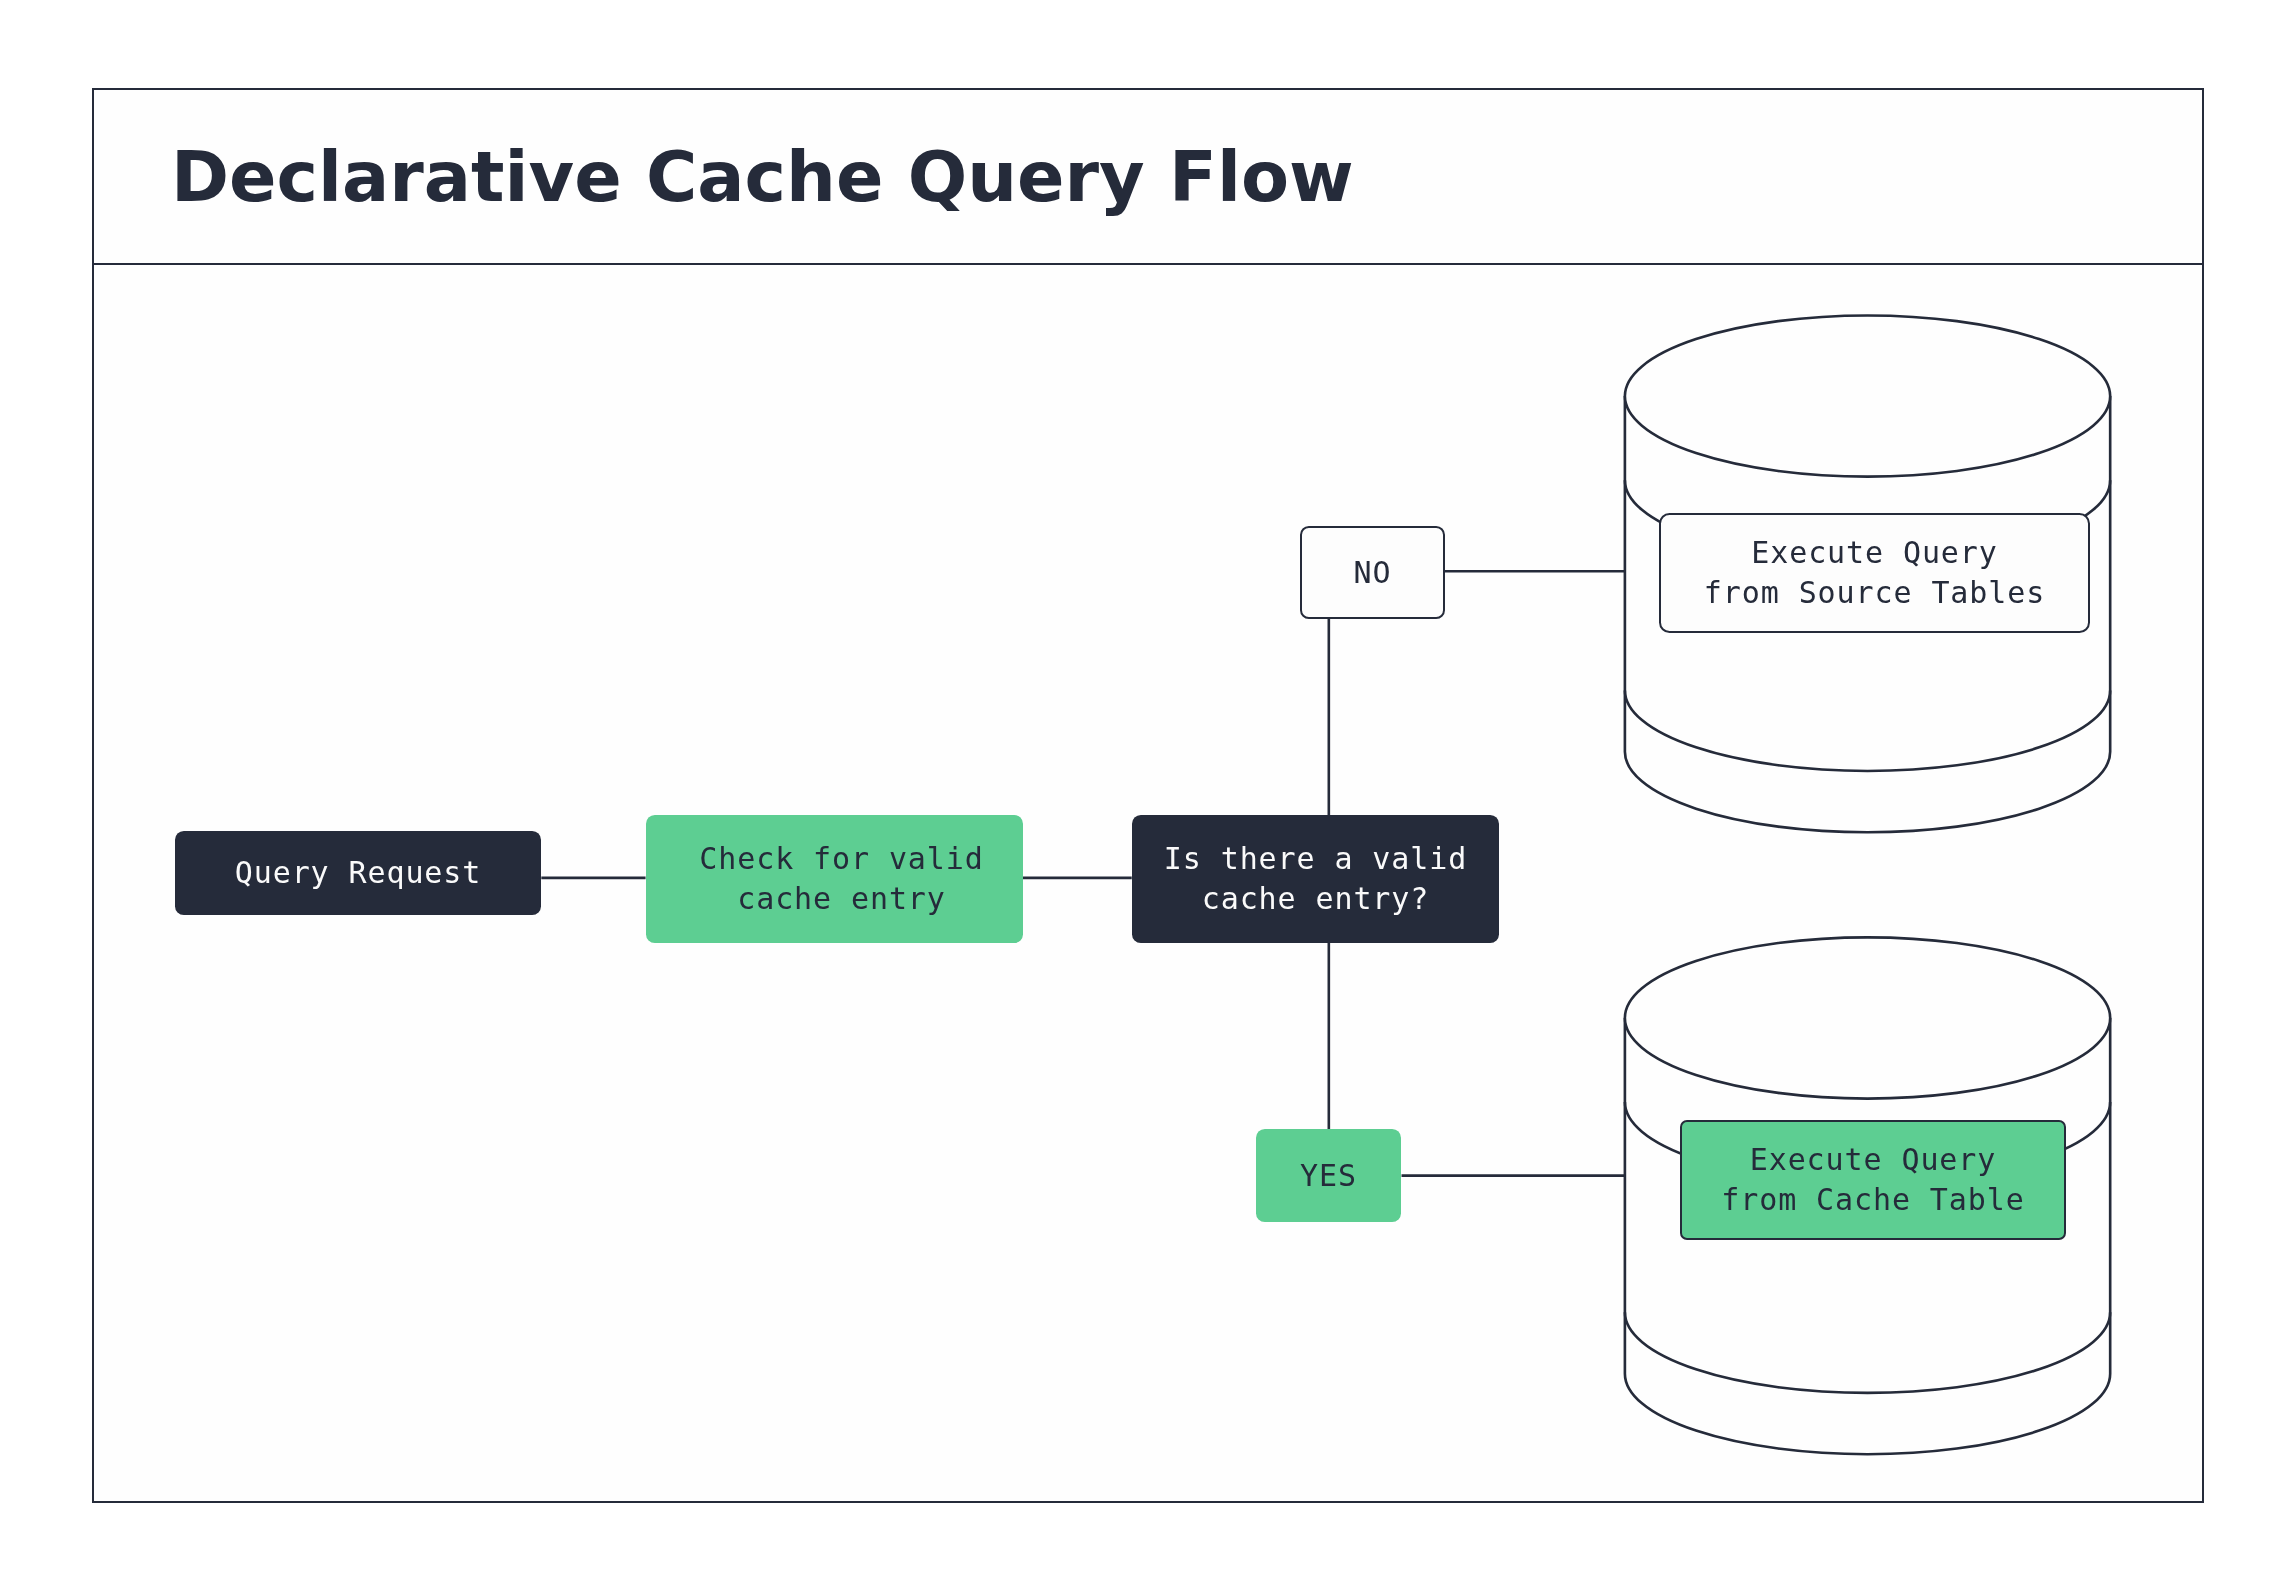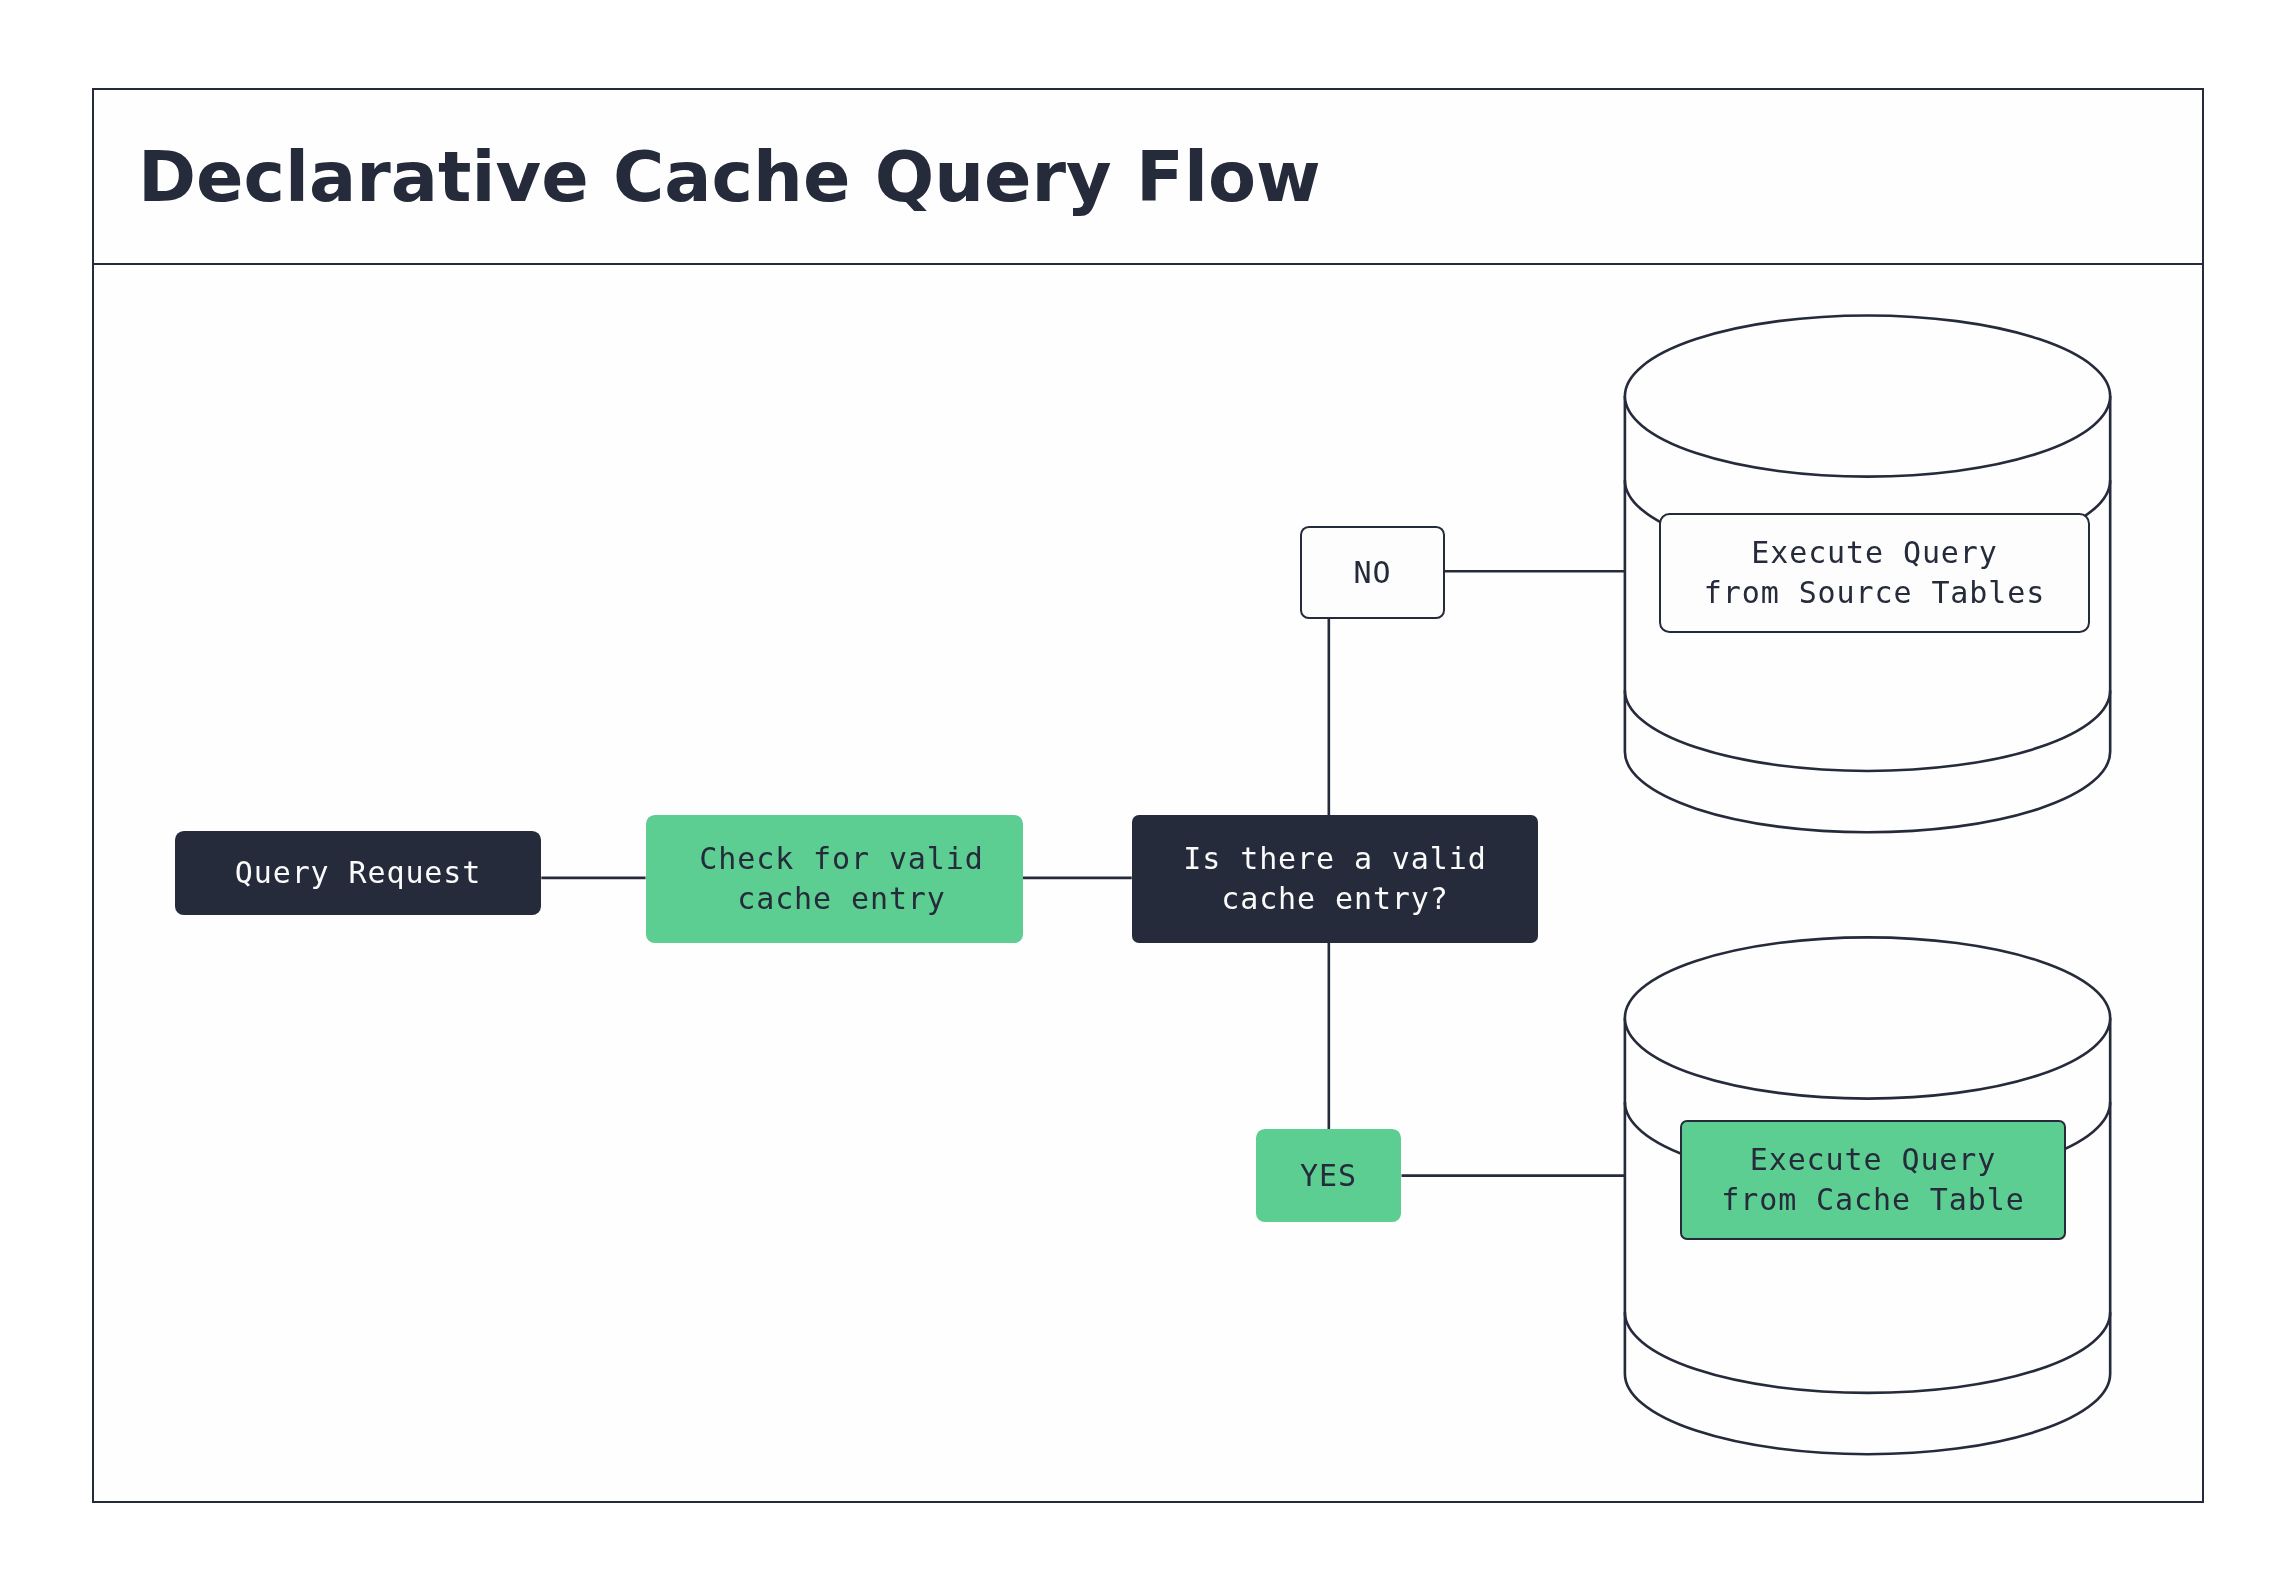--- a/index.html
+++ b/index.html
@@ -18,21 +18,21 @@
     border: 2.6px solid #252b3a;
     background: #fefefe;
   }
   .title-bar {
     position: absolute;
     left: 0; top: 0; right: 0;
     height: 175px;
     border-bottom: 2.6px solid #252b3a;
     display: flex;
     align-items: center;
-    padding-left: 44px;
+    padding-left: 77px;
     box-sizing: border-box;
   }
   .title {
     font-size: 70px;
     font-weight: 700;
     letter-spacing: 0px;
     color: #252b3a;
   }
   svg.diagram-layer {
     position: absolute;
@@ -54,21 +54,21 @@
     border-radius: 8.8px;
     box-sizing: border-box;
     z-index: 2;
   }
   .node-dark  { background: #252b3a; color: #fafafa; }
   .node-green { background: #5dce92; color: #252b3a; }
   .node-white { background: #fdfdfd; color: #252b3a; border: 2.6px solid #252b3a; }
 
   .query-request { left: 175px;  top: 831px;  width: 366px; height: 84px; }
   .check-cache   { left: 646px;  top: 815px;  width: 377px; height: 128px; padding-left: 14px; }
-  .decision      { left: 1132px; top: 815px;  width: 406px; height: 128px; border-radius: 7px; }
+  .decision      { left: 1132px; top: 815px;  width: 367px; height: 128px; }
   .no-box        { left: 1256px; top: 526px;  width: 145px; height: 93px; margin-left: 44px; }
   .yes-box       { left: 1256px; top: 1129px; width: 145px; height: 93px; }
   .source-label  { left: 1659px; top: 513px;  width: 431px; height: 120px; border-radius: 10.5px; }
   .cache-label   { left: 1680px; top: 1120px; width: 386px; height: 120px; border: 2.6px solid #252b3a; border-radius: 7px; }
 </style>
 </head>
 <body>
 
 <div class="page">
 

